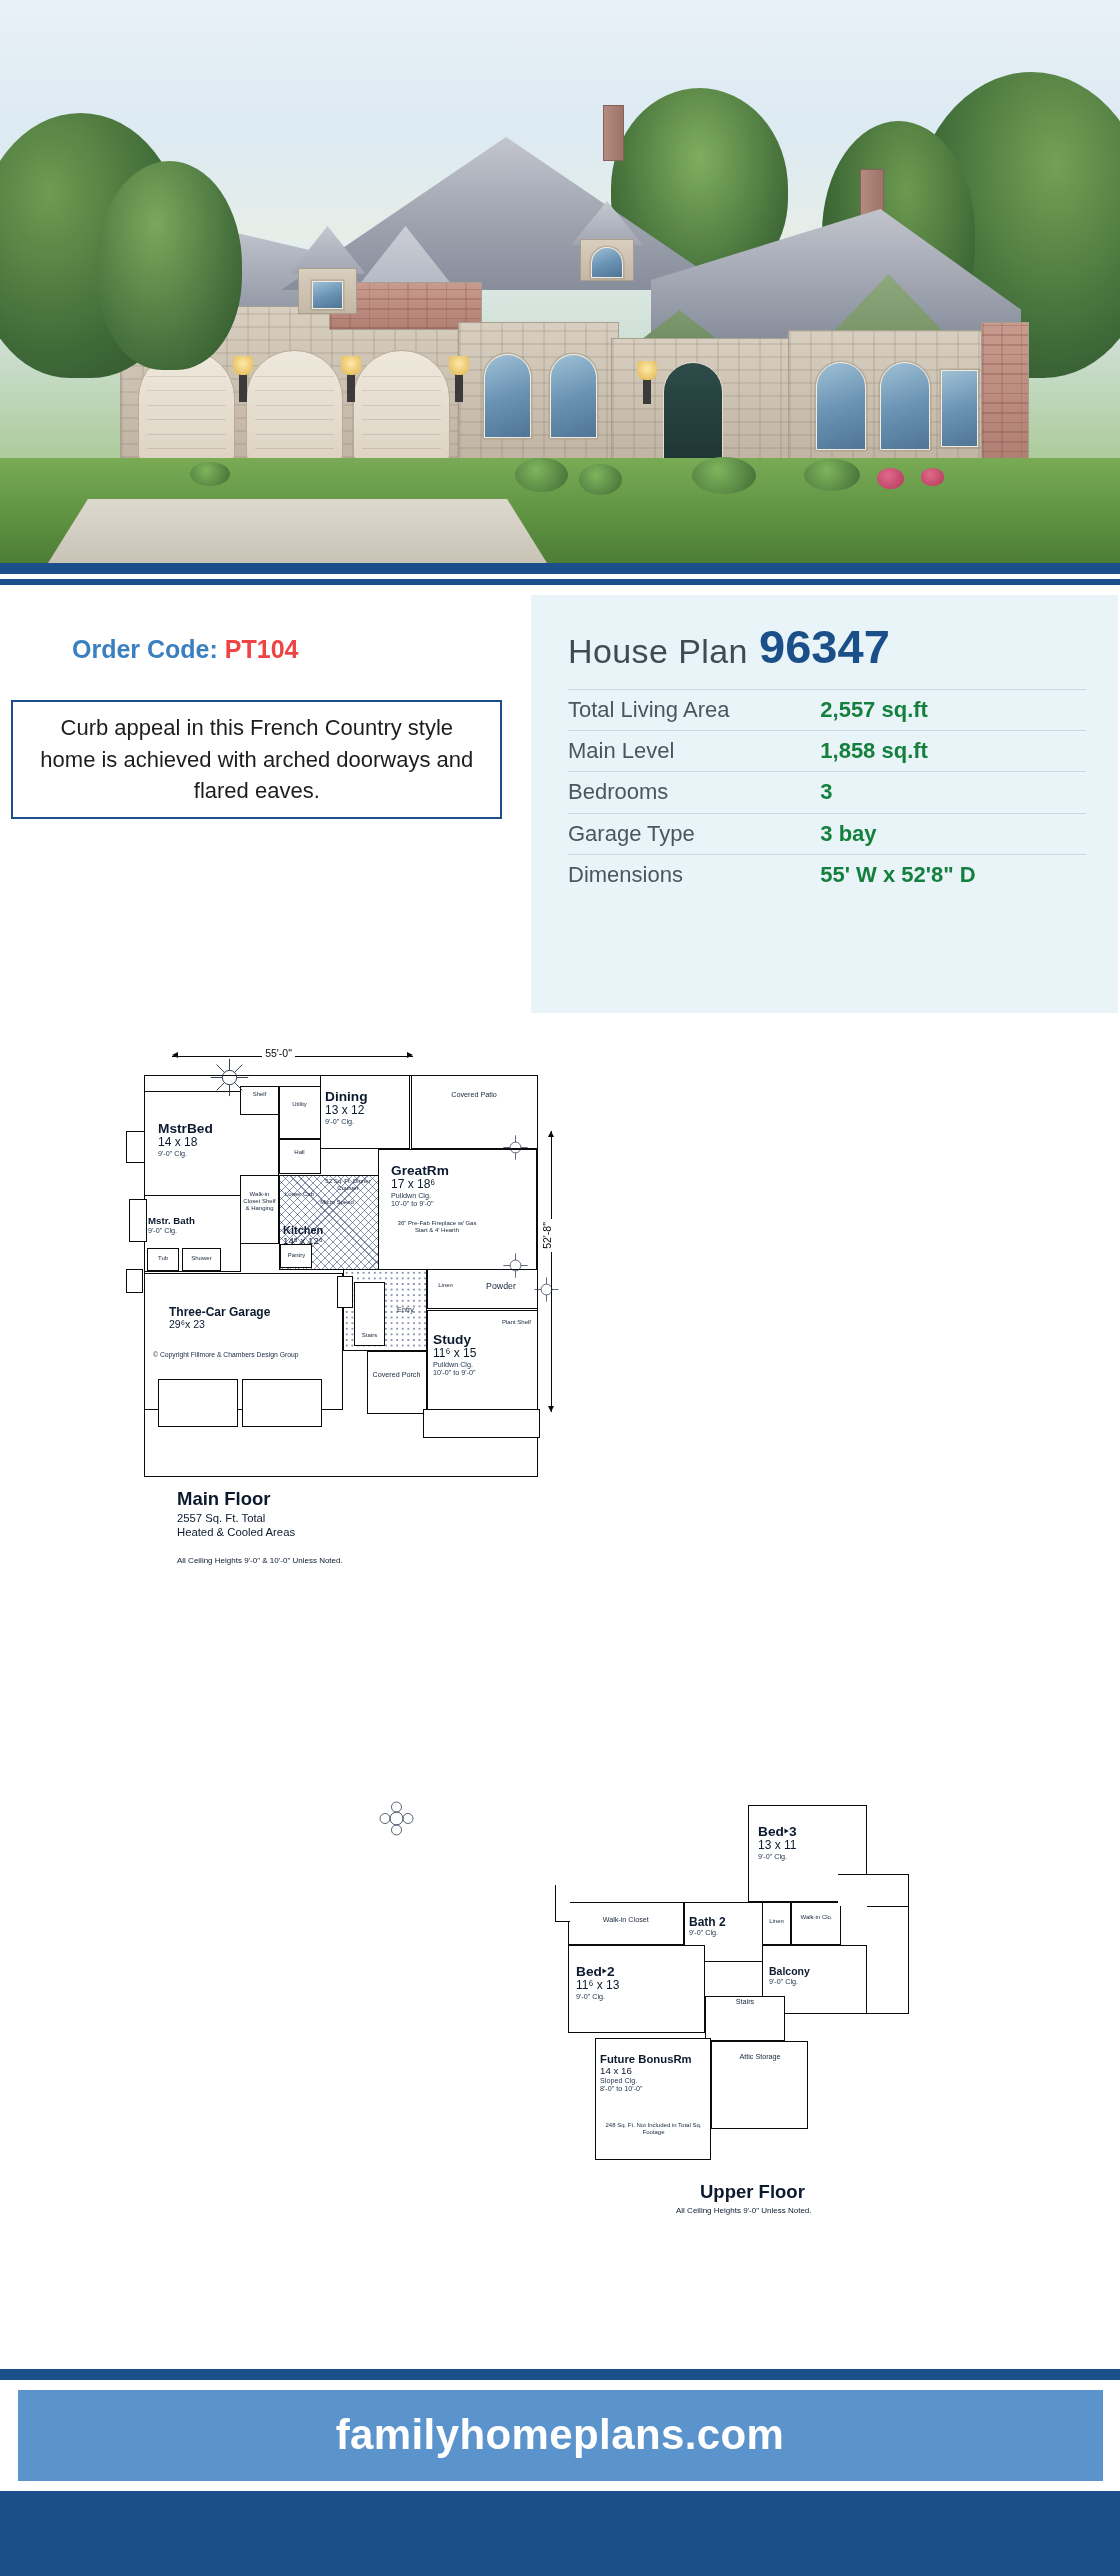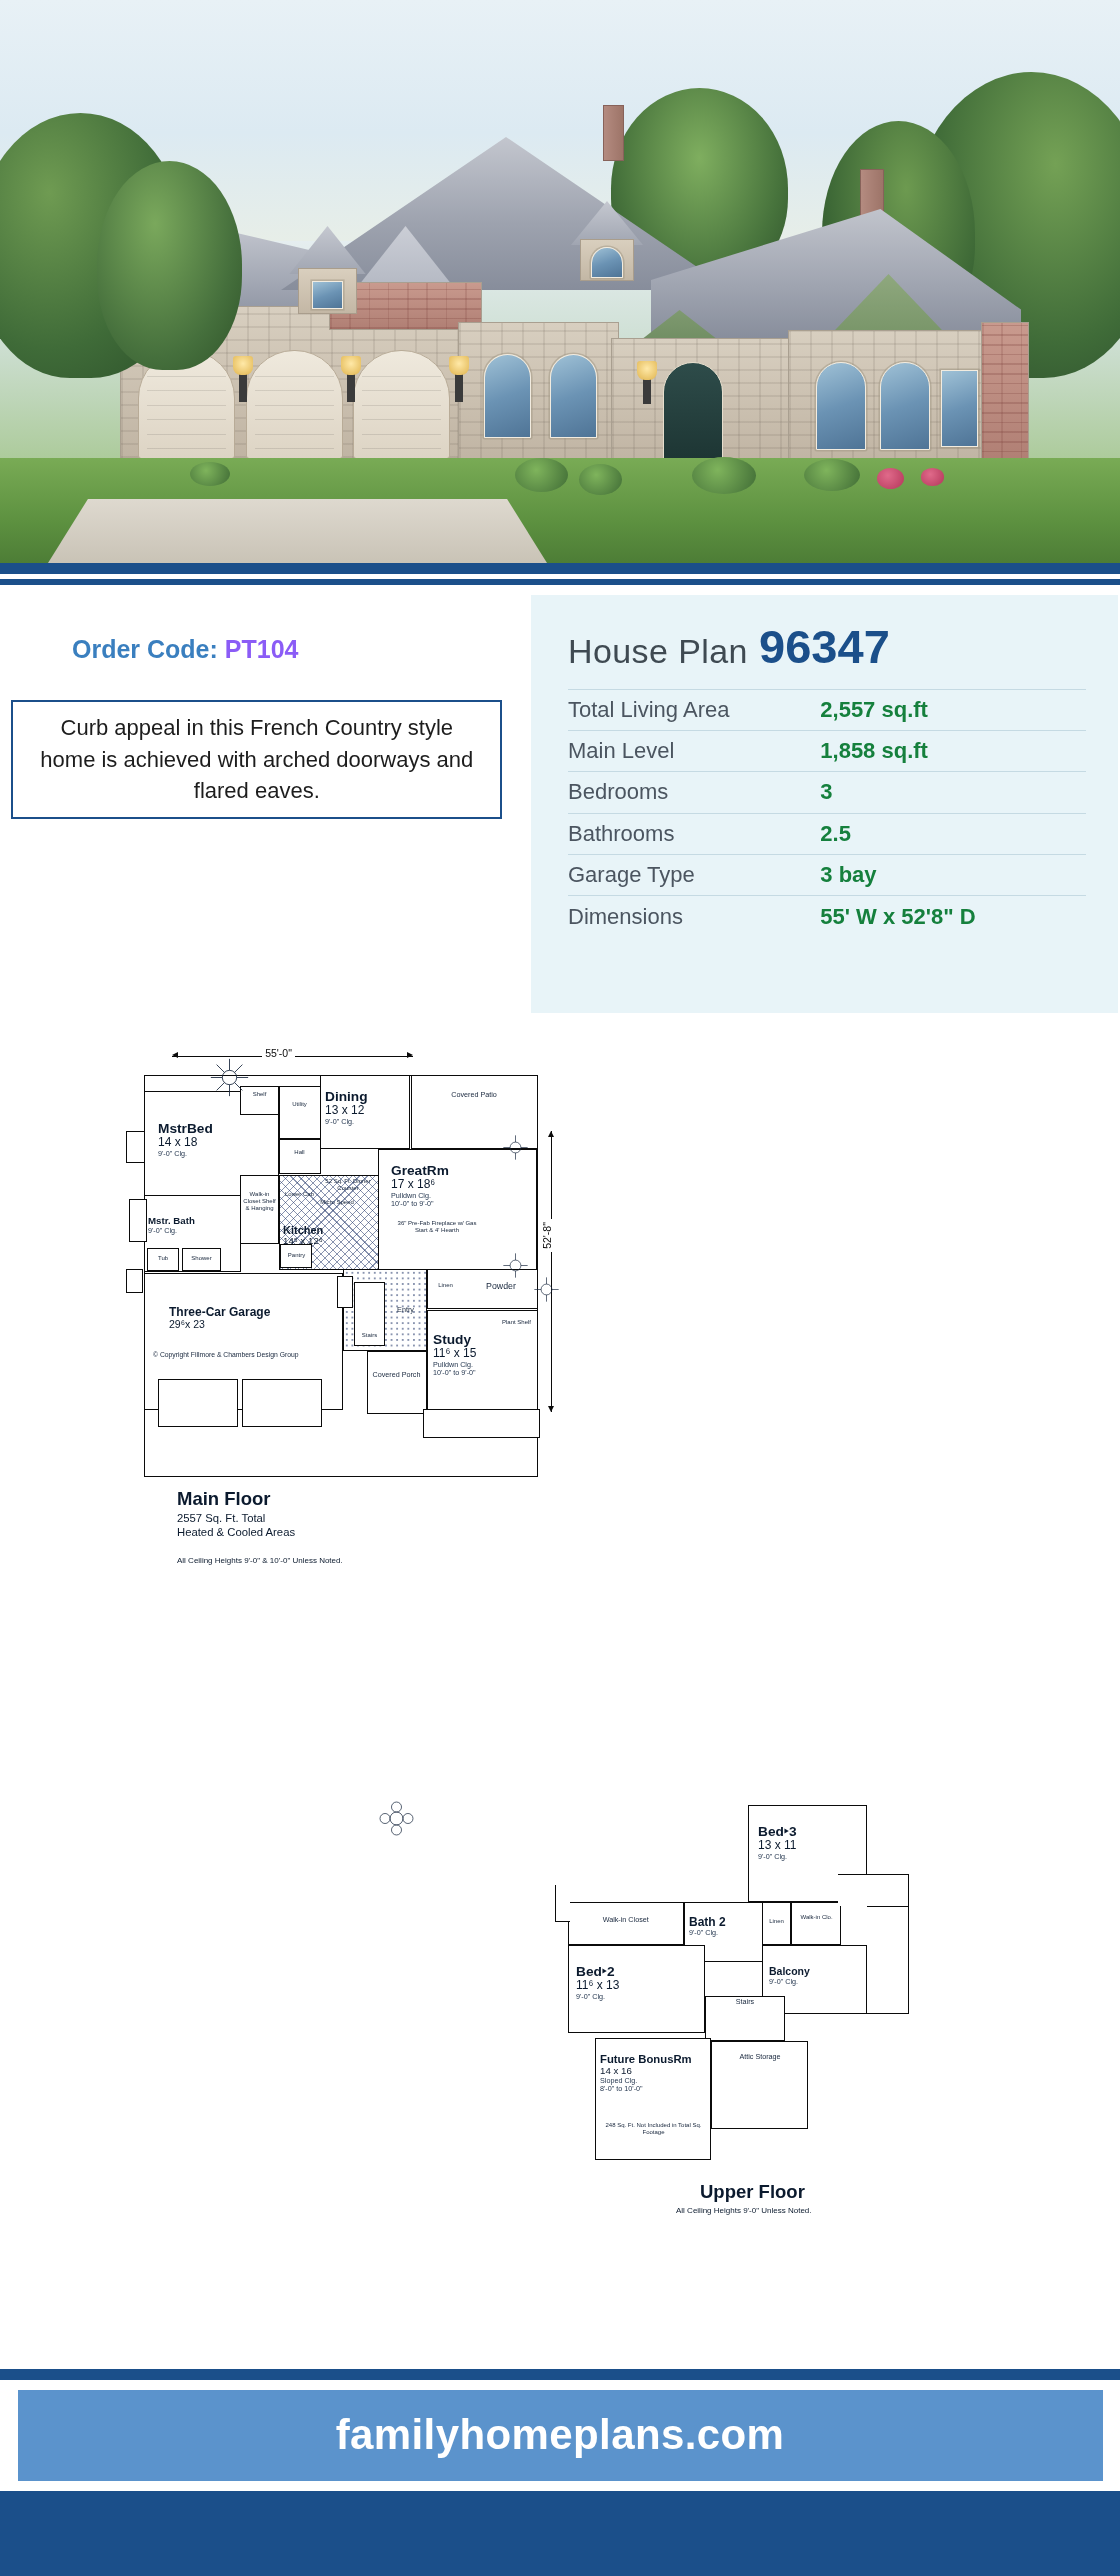--- a/index.html
+++ b/index.html
@@ -188,21 +188,21 @@
   }
 
   
   .info-wrap {
     position: absolute; left: 0; top: 595px; width: 1120px; height: 434px;
   }
   .order-code {
     position: absolute; left: 72px; top: 40px;
     font-size: 25px; font-weight: bold; color: #3a7fbf;
   }
-  .order-code .oc-val { color: #8b5cf6; }
+  .order-code .oc-val { color: #ef4444; }
   .blurb {
     position: absolute; left: 11.3px; top: 105px; width: 491px; height: 119px;
     border: 2.4px solid #1b4f8a;
     background: #fff;
     display: flex; align-items: center; justify-content: center;
     padding: 8px 21px;
   }
   .blurb p {
     margin: 0; text-align: center; font-size: 22px; line-height: 1.45; color: #1d1d1d;
   }
@@ -415,24 +415,20 @@
       </tr>
       <tr>
         <td class="lbl">Main Level</td>
         <td class="val">1,858 sq.ft</td>
       </tr>
       <tr>
         <td class="lbl">Bedrooms</td>
         <td class="val">3</td>
       </tr>
       <tr>
-        <td class="lbl">Bathrooms</td>
-        <td class="val">2.5</td>
-      </tr>
-      <tr>
         <td class="lbl">Garage Type</td>
         <td class="val">3 bay</td>
       </tr>
       <tr>
         <td class="lbl">Dimensions</td>
         <td class="val">55' W x 52'8" D</td>
       </tr>
     </tbody>
       </table>
   </div>

